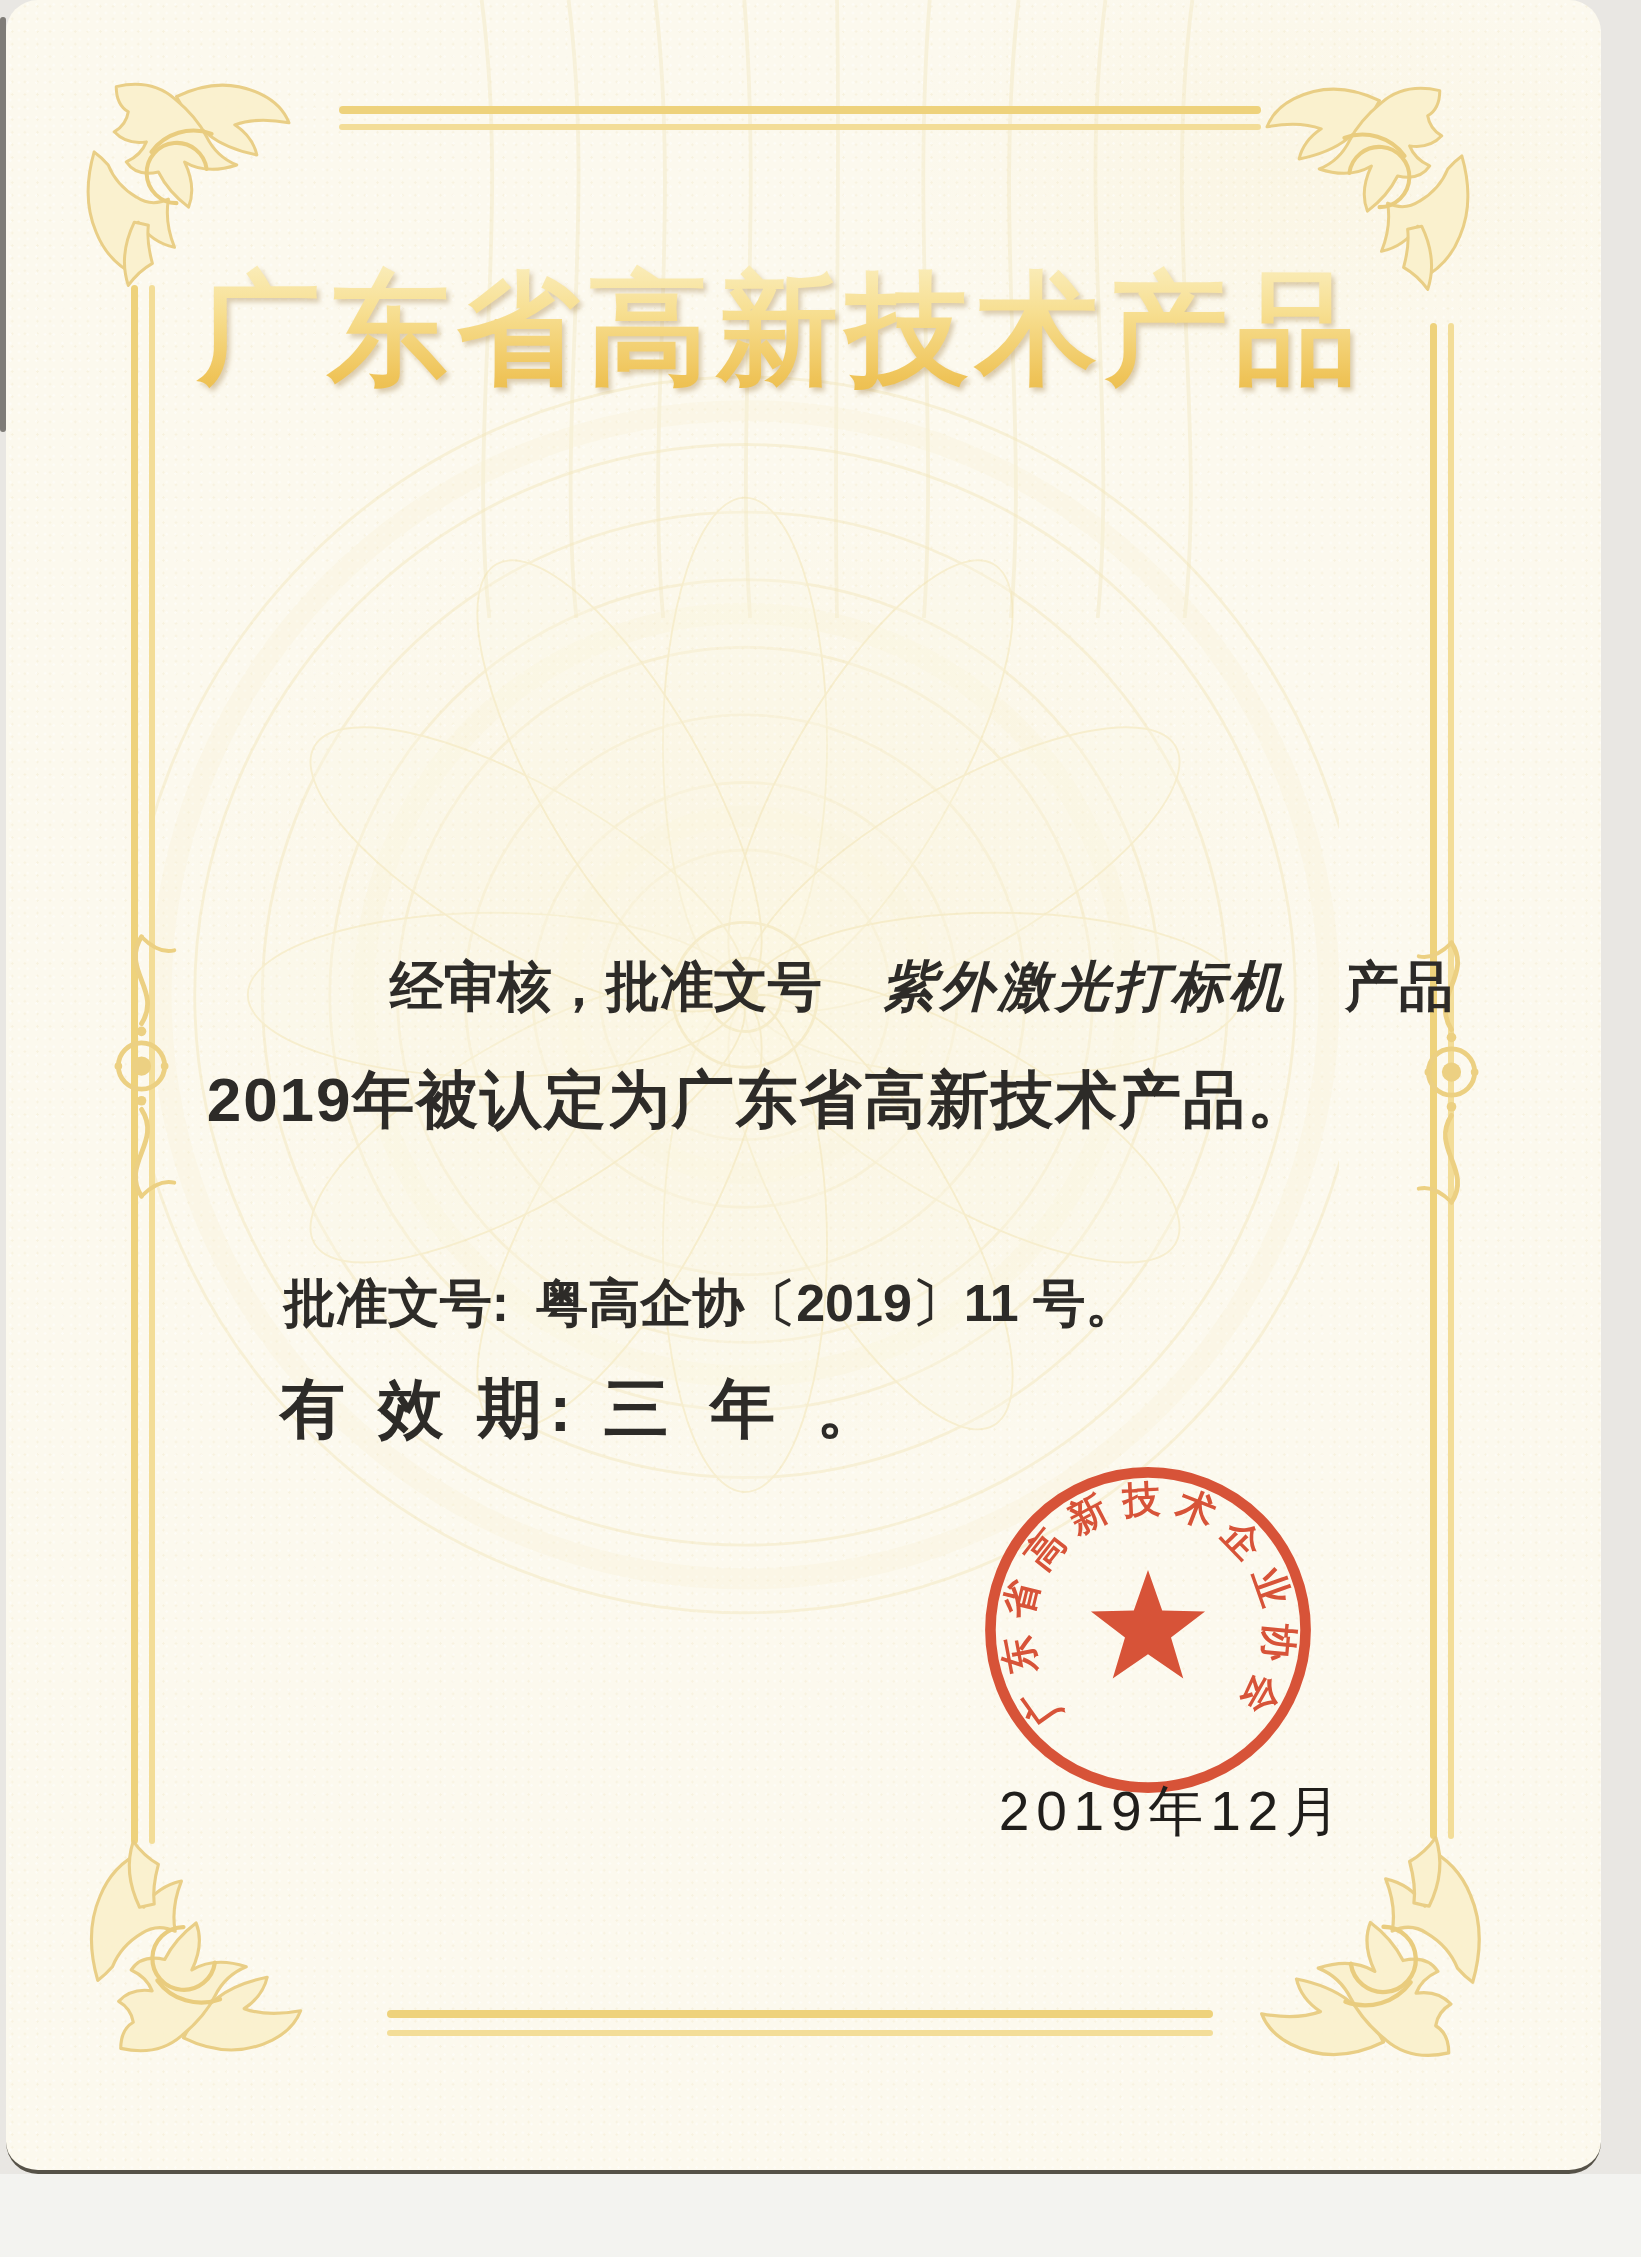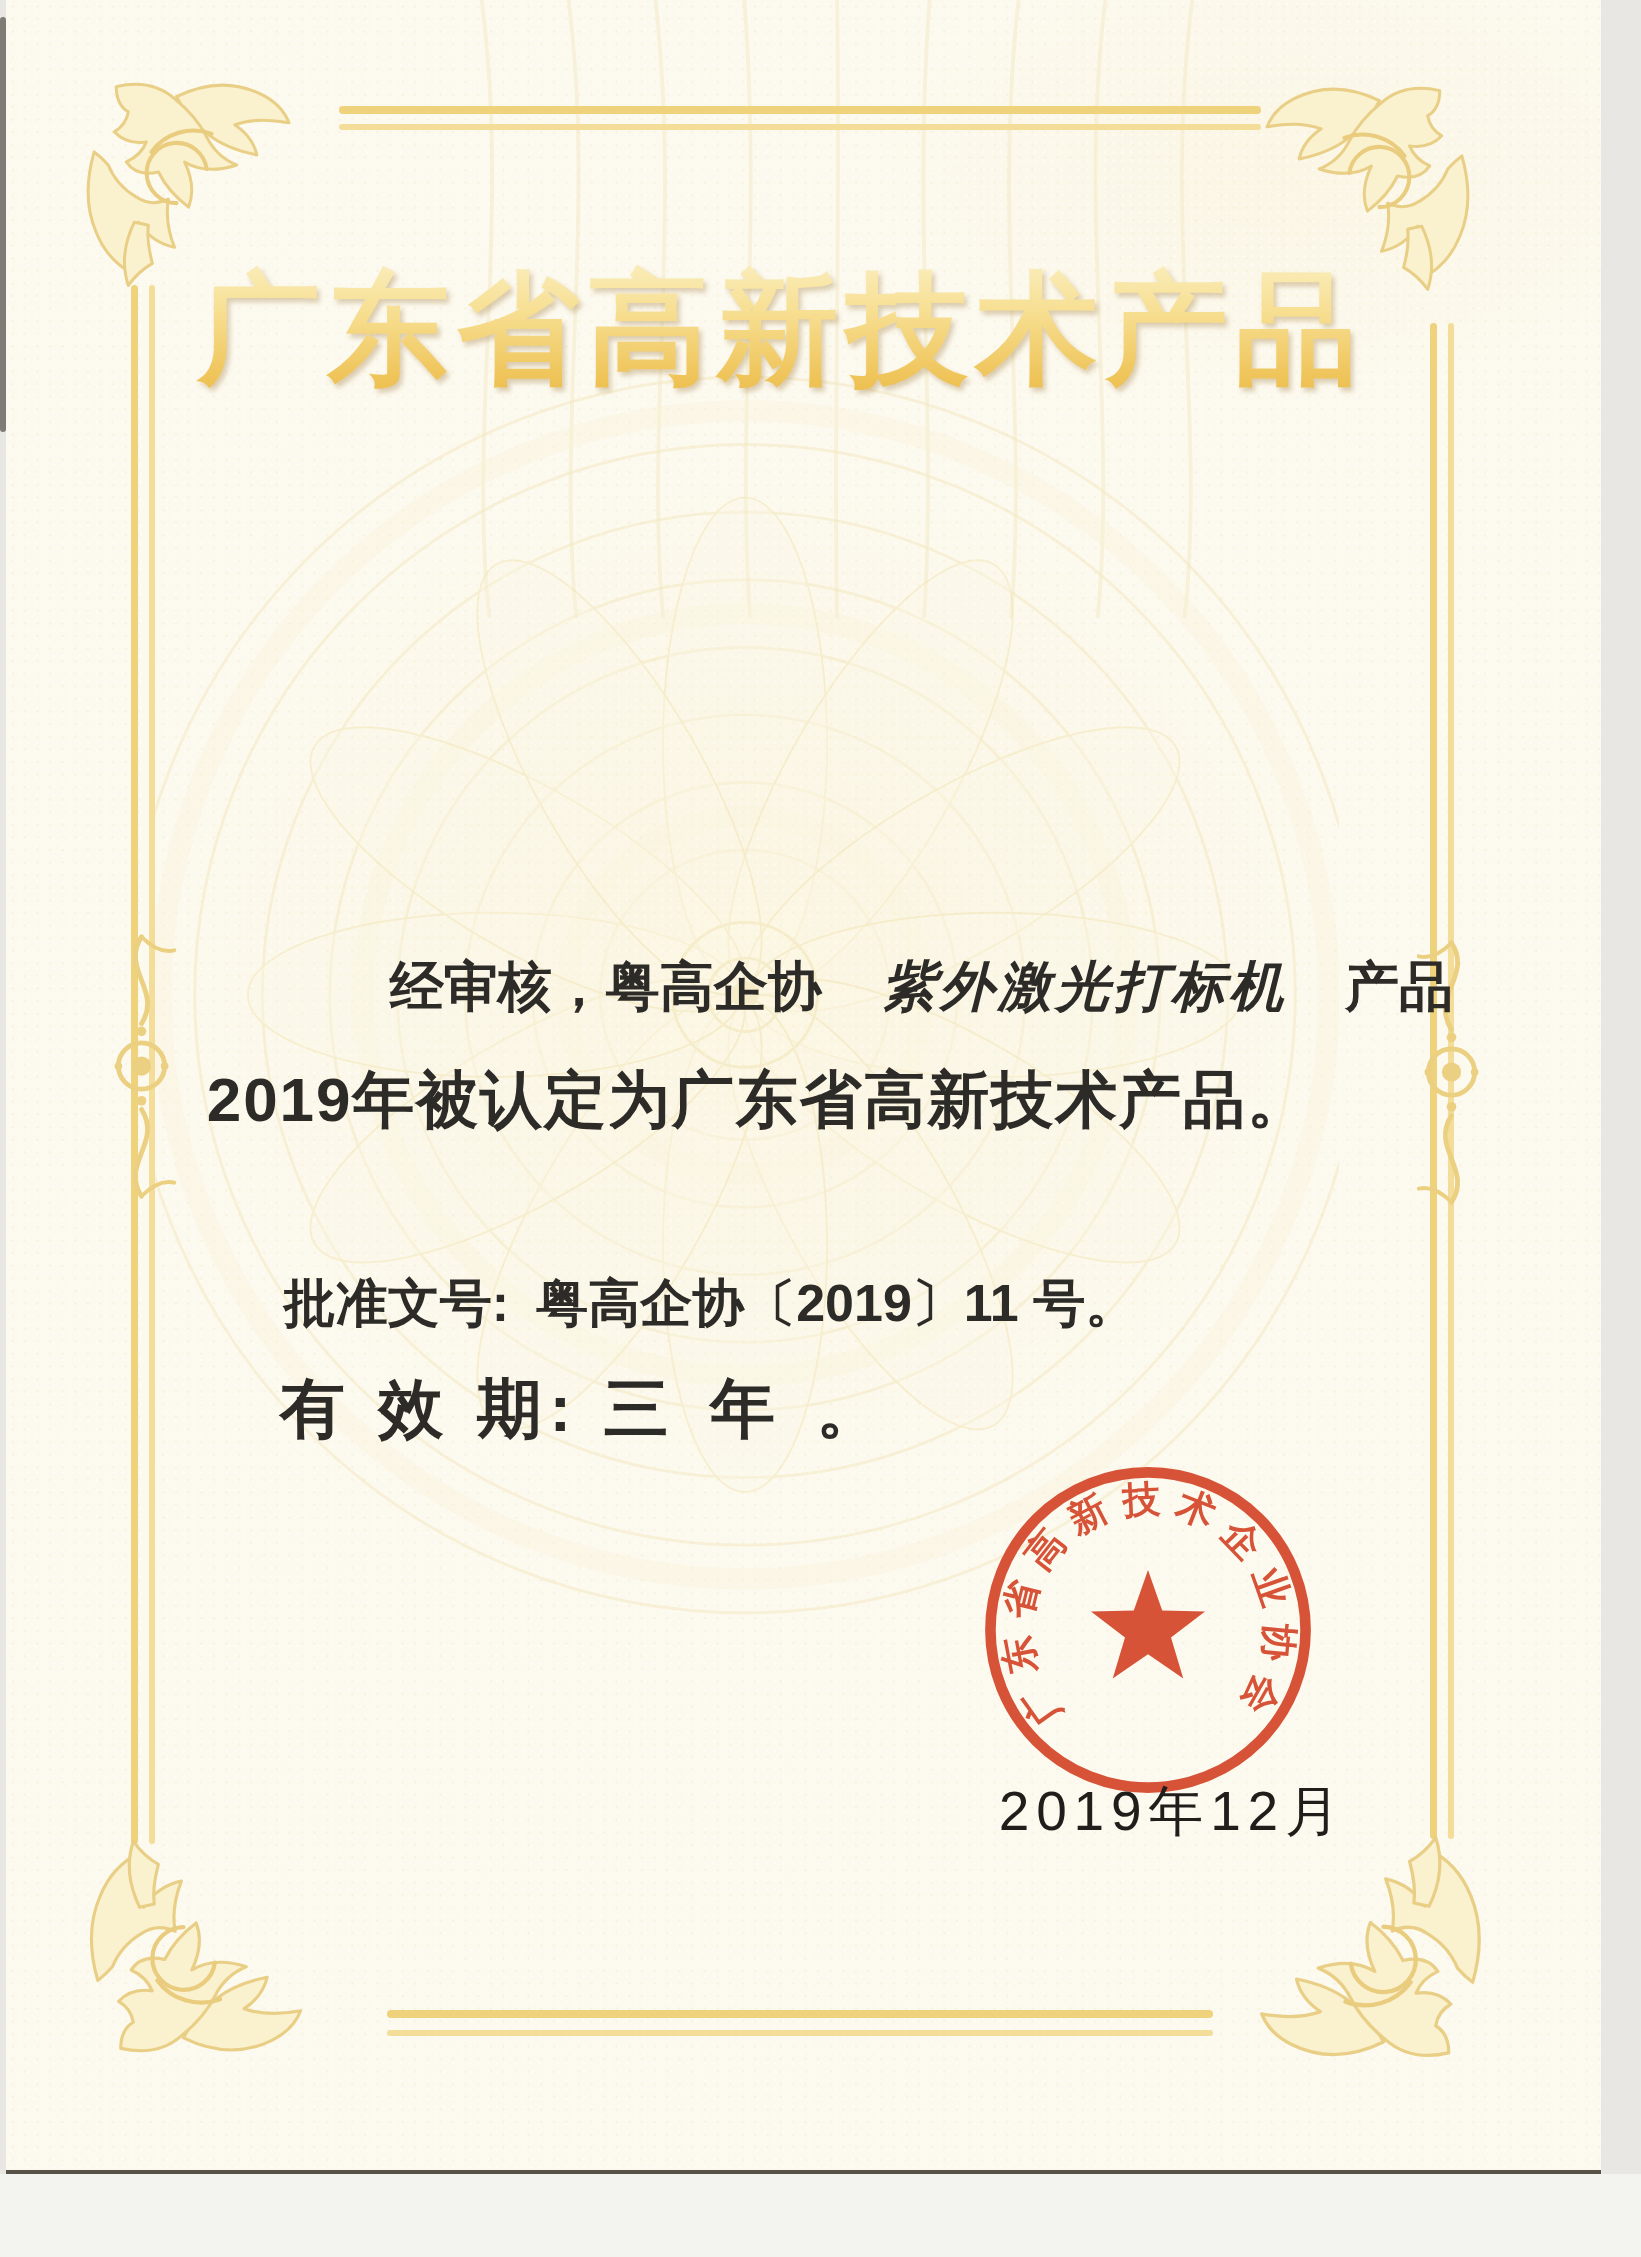--- a/index.html
+++ b/index.html
@@ -7,21 +7,21 @@
        font-family:"Liberation Sans","DejaVu Sans",sans-serif;}
   .scan{position:absolute;inset:0;}
   .paper{position:absolute;left:5.8px;top:0;width:1595px;height:2170px;
     background-color:#fcf9ee;
     background-image:
       radial-gradient(rgba(255,255,255,.5) 1.2px, transparent 1.4px),
       radial-gradient(rgba(240,229,196,.35) 1px, transparent 1.2px),
       radial-gradient(ellipse 869px 724px at 47% 45%, rgba(248,238,205,.4), transparent 70%),
       radial-gradient(ellipse 579px 309px at 80% 8%, rgba(248,238,205,.3), transparent 70%);
     background-size:8.7px 8.7px,12.6px 12.6px,auto,auto;
-    border-bottom:4.8px solid #565248;}
+    border-bottom:4.8px solid #565248;border-radius:32px;}
   .scan-strip{position:absolute;left:0;top:2174px;width:1641px;height:83px;background:#f3f3f0;}
   .edge-sliver{position:absolute;left:0;top:17.4px;width:5.8px;height:415px;background:#514e48;opacity:.7;border-radius:2.9px;}
 
   
   .bg-arcs{position:absolute;left:406px;top:0;width:850px;height:618px;opacity:.45;}
   .bg-rosette{position:absolute;left:145px;top:348px;width:1188px;height:1284px;opacity:.45;}
 
   
   .bline{position:absolute;background:#eed27c;border-radius:3.9px;}
   .bline.inner{background:#f3dd98;}
@@ -181,21 +181,21 @@
     <svg class="medallion medallion-left" viewBox="0 0 84 285">
         <use href="#edge-medallion"></use>
       </svg>
     <svg class="medallion medallion-right" viewBox="0 0 84 285">
         <use href="#edge-medallion"></use>
       </svg>
 
     <h1 class="main-title">广东省高新技术产品</h1>
 
     <p class="body1">
-      <span>经审核，粤高企协</span><span class="product">紫外激光打标机</span><span>产品</span>
+      <span>经审核，批准文号</span><span class="product">紫外激光打标机</span><span>产品</span>
     </p>
     <p class="body2">2019年被认定为广东省高新技术产品。</p>
 
     <p class="approval">
       <span>批准文号:</span><span class="gap">粤高企协〔2019〕11 号。</span>
     </p>
     <p class="validity">
       <span>有 效 期:</span><span class="gap">三 年 。</span>
     </p>
 

